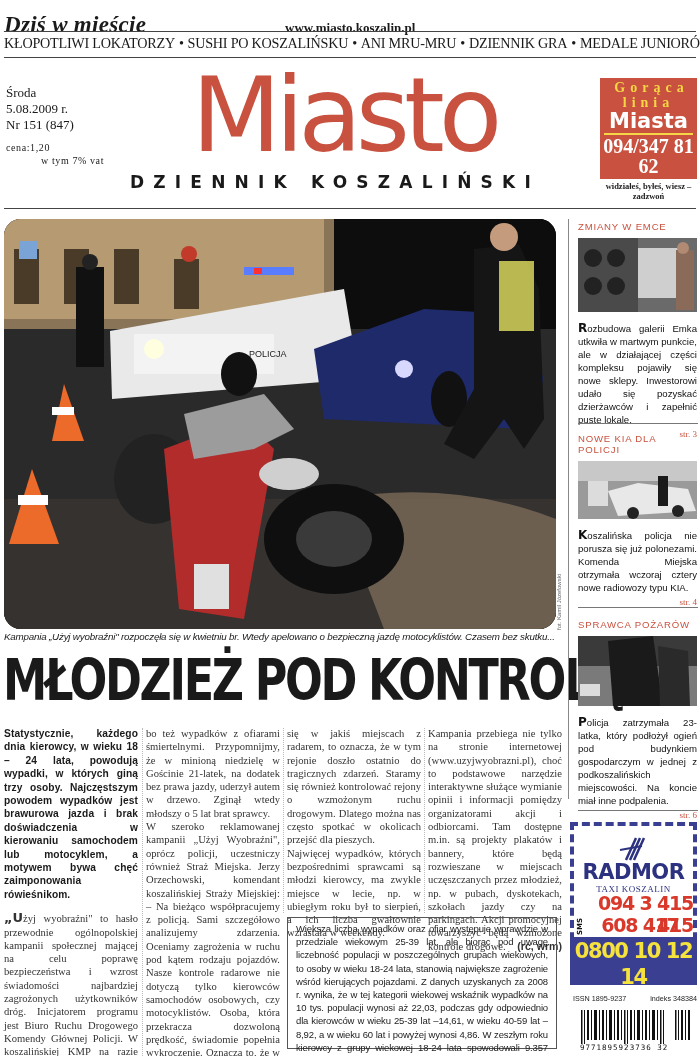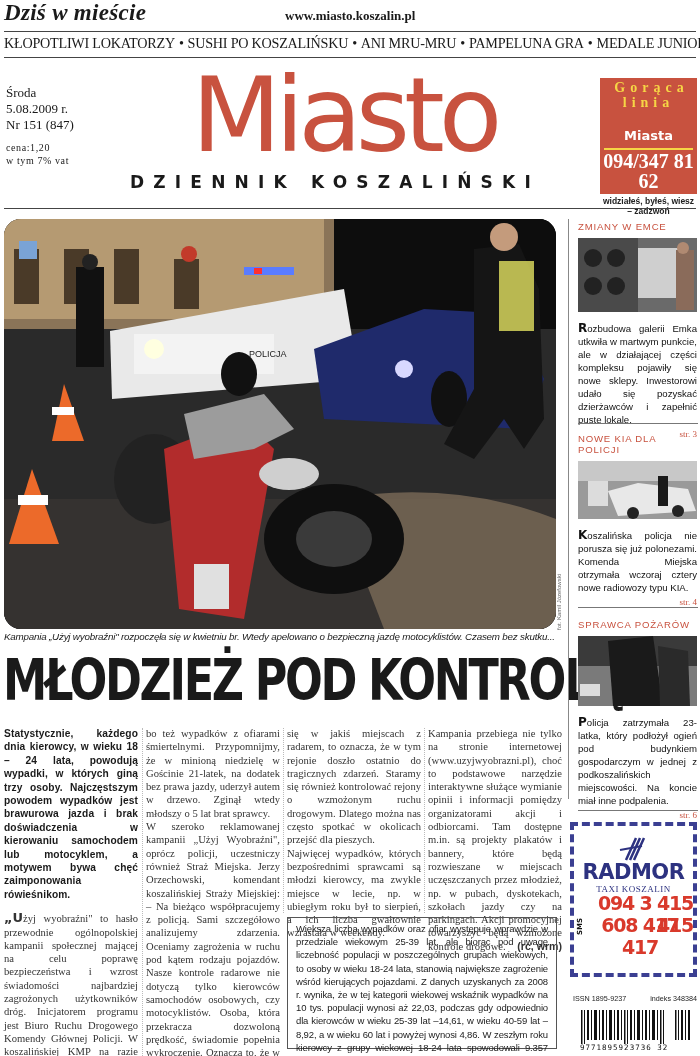--- a/index.html
+++ b/index.html
@@ -1,39 +1,39 @@
 <!DOCTYPE html>
 <html><head>
 <meta charset="utf-8">
 <style>
   * { box-sizing: border-box; margin: 0; padding: 0; }
   html, body { width: 700px; height: 1056px; background: #ffffff; overflow: hidden; }
   body { position: relative; font-family: "Liberation Serif", serif; color: #1a1a1a; }
 
-  .topbar { position: absolute; left: 0; top: 0; width: 676px; height: 30px; }
+  .topbar { position: absolute; left: 0; top: 12px; width: 676px; height: 30px; }
   .dzis { position: absolute; left: 4px; top: 0px; font-family: "Liberation Serif", serif; font-style: italic; font-weight: bold; font-size: 23px; letter-spacing: 0.3px; }
   .url { position: absolute; left: 285px; top: 8px; font-family: "Liberation Serif", serif; font-size: 13px; font-weight: bold; }
   .rule { position: absolute; left: 4px; width: 692px; height: 1px; background: #444; }
   .teasers { position: absolute; left: 4px; top: 35px; width: 692px; font-family: "Liberation Serif", serif; font-size: 14.2px; letter-spacing: -0.25px; white-space: nowrap; }
   .teasers span.dot { margin: 0 4px; }
 
   .meta { position: absolute; left: 6px; top: 85px; font-family: "Liberation Serif", serif; font-size: 13px; line-height: 16px; }
   .meta .price { margin-top: 8px; font-size: 10px; line-height: 13px; letter-spacing: 0.6px; }
 
   .masthead { position: absolute; left: 128px; top: 68px; width: 432px; height: 96px; }
   .masthead .logo { position: absolute; left: 0; top: -8px; width: 432px; text-align: center; font-family: "DejaVu Sans", sans-serif; font-weight: normal; font-size: 104px; letter-spacing: -6px; color: #c8523f; line-height: 110px; }
   .subtitle { position: absolute; left: 130px; top: 172px; width: 386px; font-family: "DejaVu Sans", sans-serif; font-weight: bold; font-size: 17px; letter-spacing: 9.2px; white-space: nowrap; }
 
   .hotline { position: absolute; left: 600px; top: 78px; width: 97px; height: 116px; background: #c8523f; text-align: center; }
   .hotline .l1 { font-family: "Liberation Serif", serif; font-weight: bold; color: #f6d645; font-size: 14px; letter-spacing: 5px; line-height: 15px; margin-top: 2px; padding-left: 6px; }
   .hotline .l2 { font-family: "Liberation Serif", serif; font-weight: bold; color: #f6d645; font-size: 14px; letter-spacing: 5px; line-height: 15px; }
-  .hotline .l3 { font-family: "DejaVu Sans", sans-serif; font-weight: bold; color: #fff; font-size: 13px; line-height: 20px; margin-top: 16px; }
+  .hotline .l3 { font-family: "DejaVu Sans", sans-serif; font-weight: bold; color: #fff; font-size: 21px; line-height: 20px; margin-top: 1px; }
   .hotline .sep { height: 2px; background: #f6d645; margin: 2px 4px 0 4px; }
   .hotline .phone { font-family: "Liberation Serif", serif; font-weight: bold; color: #fff; font-size: 20px; line-height: 20px; margin-top: 1px; }
-  .hotline .note { background: #fff; color: #222; font-family: Liberation Sans, sans-serif; font-weight: bold; font-size: 8.5px; line-height: 10px; margin: 3px 0 0 0; padding: 2px 0; height: 26px; }
+  .hotline .note { background: #fff; color: #222; font-family: Liberation Serif, serif; font-weight: bold; font-size: 8.5px; line-height: 10px; margin: 3px 0 0 0; padding: 2px 0; height: 26px; }
 
   .photo { position: absolute; left: 4px; top: 219px; width: 552px; height: 410px; overflow: hidden; background: #222; border-radius: 17px; }
   .photo svg { display: block; }
   .credit { position: absolute; left: 556px; top: 560px; width: 8px; height: 70px; font-family: "Liberation Sans", sans-serif; font-size: 6px; color: #666; writing-mode: vertical-rl; transform: rotate(180deg); white-space: nowrap; }
   .caption { position: absolute; left: 4px; top: 631px; width: 560px; font-family: "Liberation Sans", sans-serif; font-style: italic; font-size: 9.8px; letter-spacing: -0.2px; white-space: nowrap; }
 
   .headline { position: absolute; left: 3px; top: 640px; width: 560px; font-family: "DejaVu Sans", sans-serif; font-weight: bold; font-size: 57px; line-height: 80px; letter-spacing: -3px; transform: scaleX(0.78); transform-origin: left center; white-space: nowrap; }
 
   .col { position: absolute; top: 727px; width: 134px; font-size: 10.6px; line-height: 13.3px; text-align: justify; }
   .col p { margin: 0; }
@@ -71,30 +71,30 @@
 </style>
 </head>
 <body>
 
 <div class="topbar">
   <div class="dzis">Dziś w mieście</div>
   <div class="url">www.miasto.koszalin.pl</div>
 </div>
 <div class="rule" style="top:31px;"></div>
 <div class="teasers">
-  <span>KŁOPOTLIWI LOKATORZY</span><span class="dot">•</span><span>SUSHI PO KOSZALIŃSKU</span><span class="dot">•</span><span>ANI MRU-MRU</span><span class="dot">•</span><span>PAMPELUNA GRA</span><span class="dot">•</span><span>MEDALE JUNIORÓW</span>
+  <span>KŁOPOTLIWI LOKATORZY</span><span class="dot">•</span><span>SUSHI PO KOSZALIŃSKU</span><span class="dot">•</span><span>ANI MRU-MRU</span><span class="dot">•</span><span>DZIENNIK GRA</span><span class="dot">•</span><span>MEDALE JUNIORÓW</span>
 </div>
 <div class="rule" style="top:57px;"></div>
 
 <div class="meta">
   <div>Środa</div>
   <div>5.08.2009 r.</div>
   <div>Nr 151 (847)</div>
   <div class="price">cena:1,20</div>
-  <div style="font-size:10px;letter-spacing:0.6px;line-height:13px;">w tym 7% vat</div>
+  <div style="font-size:10px;letter-spacing:0.6px;line-height:13px;margin-left:35px;">w tym 7% vat</div>
 </div>
 
 <div class="masthead">
   <div class="logo">Miasto</div>
 </div>
 <div class="subtitle">DZIENNIK KOSZALIŃSKI</div>
 
 <div class="hotline">
   <div class="l1">Gorąca</div>
   <div class="l2">linia</div>
@@ -234,20 +234,24 @@
 <div class="ad">
   <svg class="logo-mark" viewBox="0 0 30 30">
     <path d="M8 26 L18 4 M12 26 L22 4 M16 26 L26 4" stroke="#2d3280" stroke-width="2.5" fill="none"></path>
     <path d="M2 16 L24 12" stroke="#2d3280" stroke-width="2" fill="none"></path>
   </svg>
   <div class="brand">RADMOR</div>
   <div class="brand-sub">TAXI KOSZALIN</div>
   <div class="tel1">094 3 415 415</div>
   <div class="sms">SMS</div>
   <div class="tel2">608 417 417</div>
+  <div class="freebox">
+    <div class="free">0800 10 12 14</div>
+    <div class="free-sub">BEZPŁATNY NUMER</div>
+  </div>
 </div>
 
 <div class="issn">
   <span>ISSN 1895-9237</span>
   <span>indeks 348384</span>
 </div>
 <svg class="barcode" viewBox="0 0 110 34">
   <g fill="#111">
     <rect x="0" y="0" width="1.5" height="34"></rect>
       <rect x="3" y="0" width="1" height="34"></rect>

